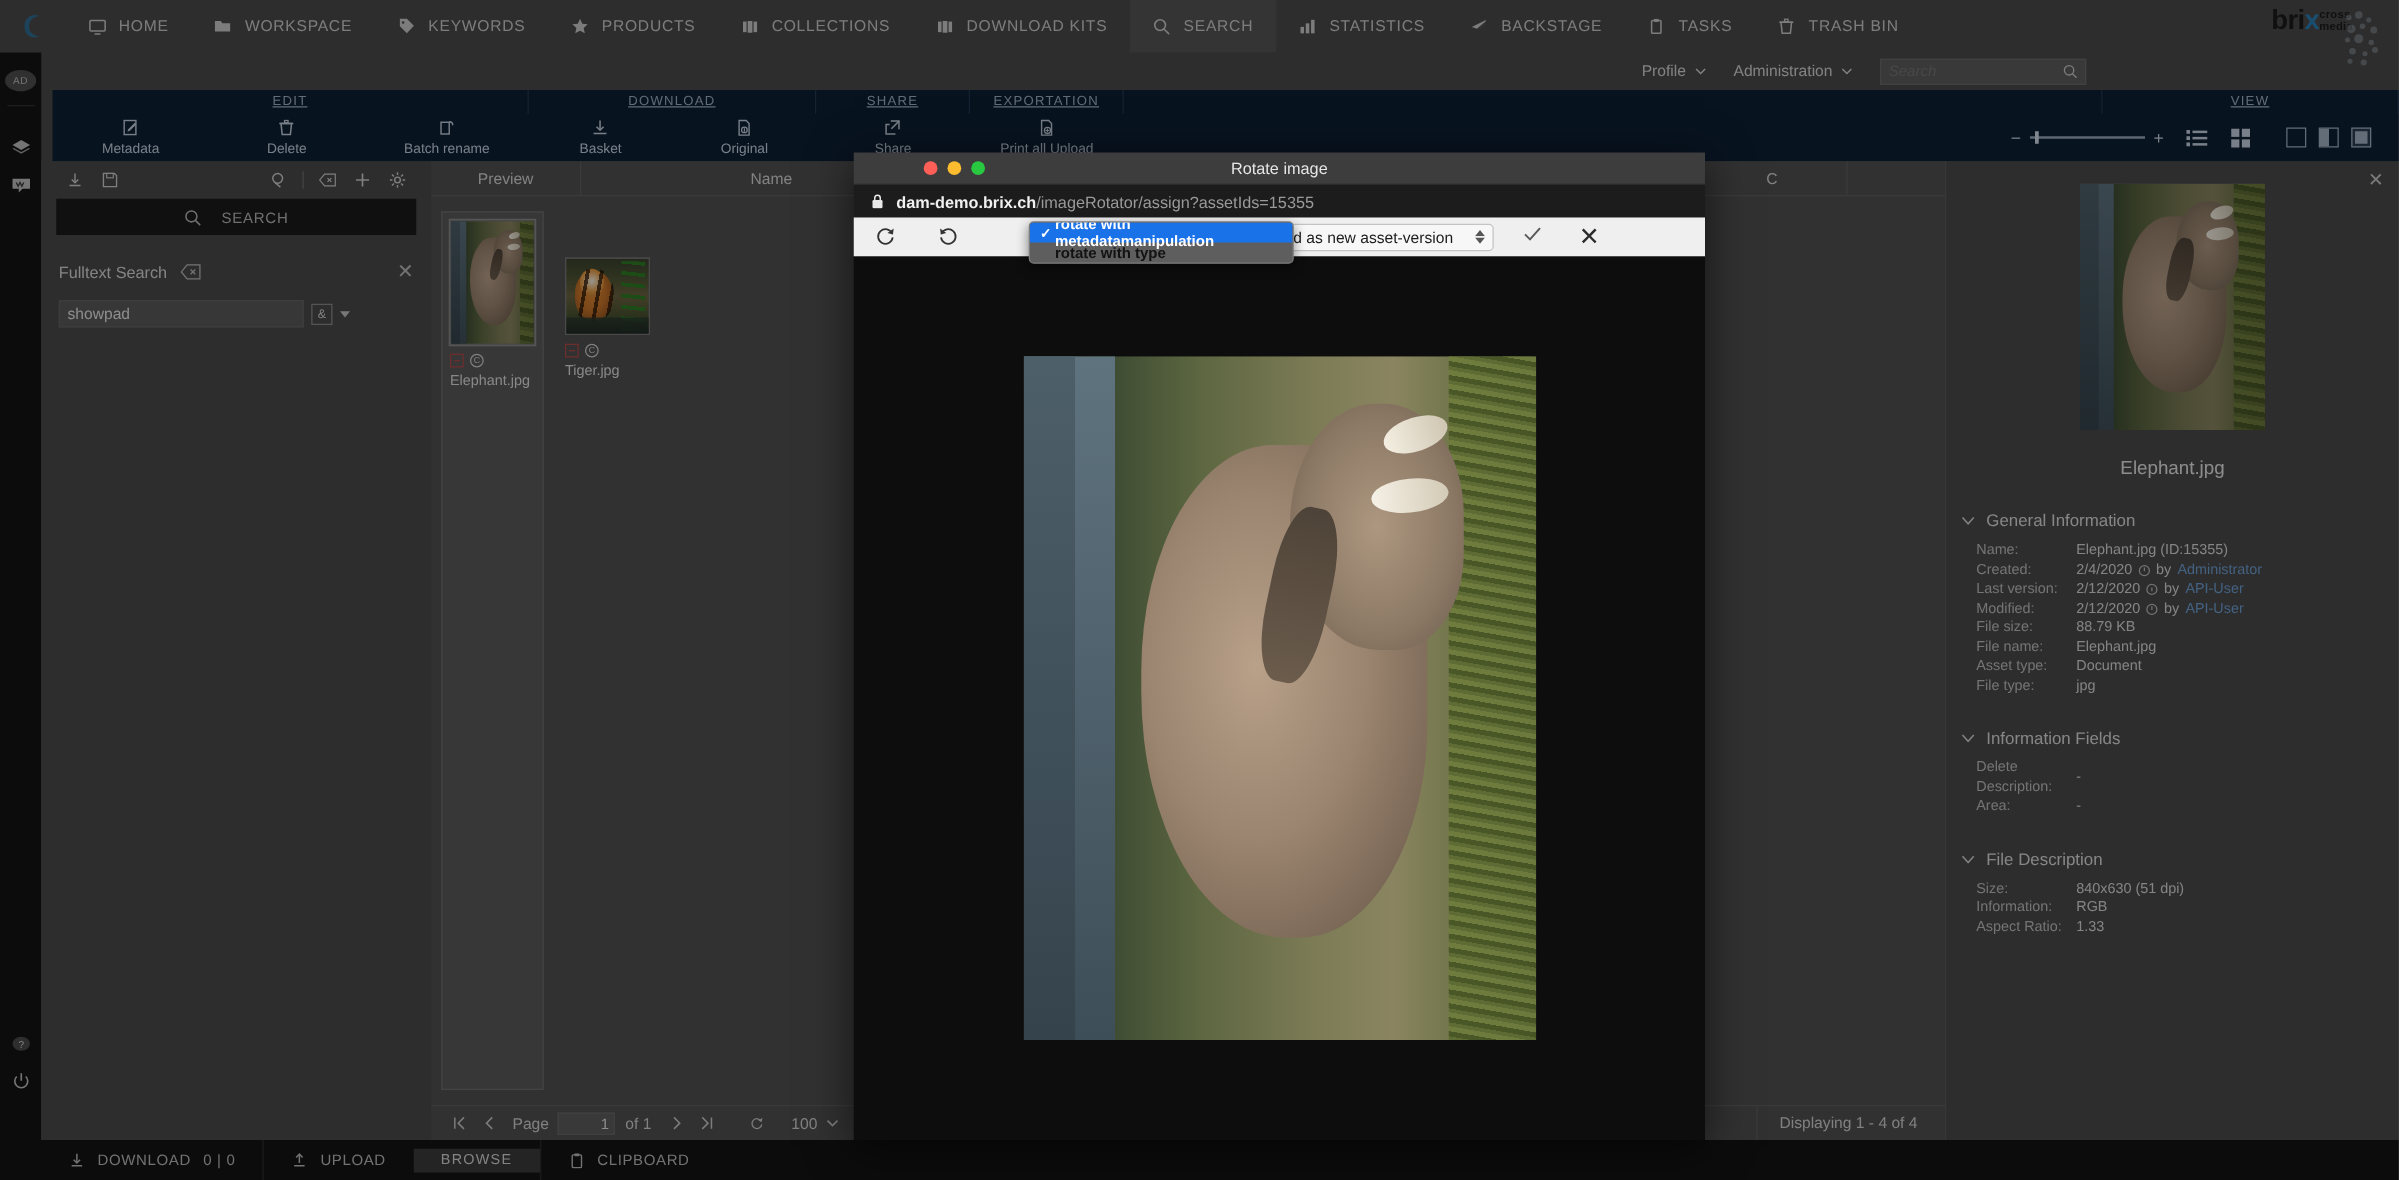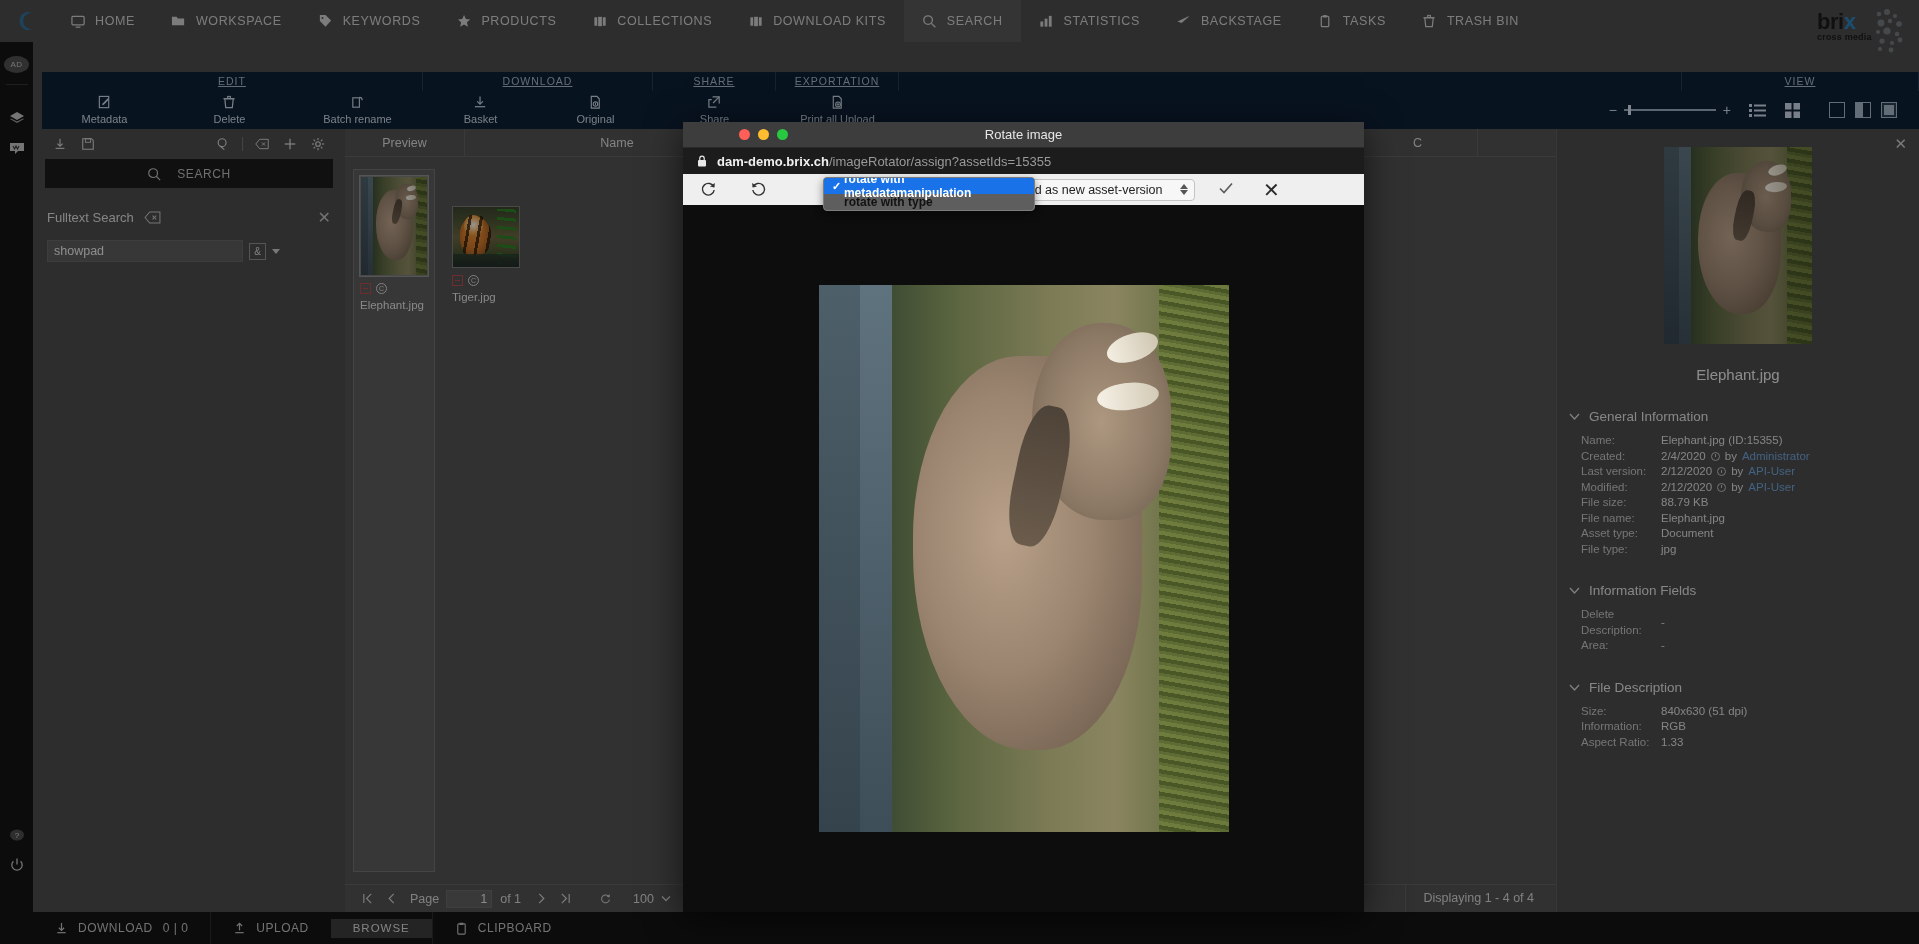--- a/index.html
+++ b/index.html
@@ -45,21 +45,21 @@
   }
   .search-box input {
     background:transparent; border:none; outline:none; color:#d9d9d9;
     font-size:12px; font-style:italic; font-family:"Liberation Sans",sans-serif; width:135px;
   }
   .search-box .mag { position:absolute; right:6px; width:12px; height:12px; color:#cacaca; }
 
   
   .brix {
     position:absolute; right:10px; top:6px; width:92px; height:42px;
-    display:flex; flex-direction:column; align-items:flex-start; justify-content:center;
+    display:flex; flex-direction:row; align-items:flex-start; justify-content:center;
   }
   .brix .b1 { font-size:22px; font-weight:bold; color:#1a1a1a; line-height:20px; letter-spacing:-.5px;}
   .brix .b1 .x { color:#2a7fb5; }
   .brix .b2 { font-size:9px; font-weight:bold; color:#1a1a1a; letter-spacing:.2px; }
   .brix-dots { position:absolute; right:4px; top:2px; width:70px; height:46px; opacity:.5; }
 
   
   .ribbon { position:absolute; left:42px; top:72px; width:1877px; height:57px; background:#0e2035; }
   .ribbon-groups { display:flex; height:19px; }
   .rg { font-size:10.5px; color:#9fb0c2; letter-spacing:1px; text-align:center;
@@ -346,20 +346,41 @@
               <path d="M3 4 h9 l-1 9.5 h-7 Z" stroke="#c9c9c9" stroke-width="1.3" fill="none"></path>
               <line x1="1.5" y1="4" x2="13.5" y2="4" stroke="#c9c9c9" stroke-width="1.3"></line>
               <rect x="6" y="1.5" width="3" height="2" stroke="#c9c9c9" stroke-width="1.1" fill="none"></rect>
             </svg>
           </span>
           <span>TRASH BIN</span>
         </div>
       </div>
   </div>
 
+  <div class="subbar">
+    <div class="subbar-item">
+      <span>Profile</span>
+      <svg class="chev" viewBox="0 0 10 6">
+          <path d="M1 1 L5 5 L9 1" stroke="#d2d2d2" stroke-width="1.3" fill="none"></path>
+        </svg>
+    </div>
+    <div class="subbar-item">
+      <span>Administration</span>
+      <svg class="chev" viewBox="0 0 10 6">
+          <path d="M1 1 L5 5 L9 1" stroke="#d2d2d2" stroke-width="1.3" fill="none"></path>
+        </svg>
+    </div>
+    <div class="search-box">
+      <input placeholder="Search" style="">
+      <svg class="mag" viewBox="0 0 16 16">
+          <circle cx="7" cy="7" r="5" stroke="#cacaca" stroke-width="1.4" fill="none"></circle>
+          <line x1="10.6" y1="10.6" x2="15" y2="15" stroke="#cacaca" stroke-width="1.4"></line>
+        </svg>
+    </div>
+  </div>
 
   <div class="brix">
     <svg class="brix-dots" viewBox="0 0 70 46">
       <g fill="#9aa3ab">
         <circle cx="44" cy="6" r="2.2"></circle>
           <circle cx="52" cy="4" r="3"></circle>
           <circle cx="60" cy="8" r="2"></circle>
         <circle cx="46" cy="15" r="3.4"></circle>
           <circle cx="55" cy="13" r="2.2"></circle>
           <circle cx="64" cy="16" r="2.8"></circle>

